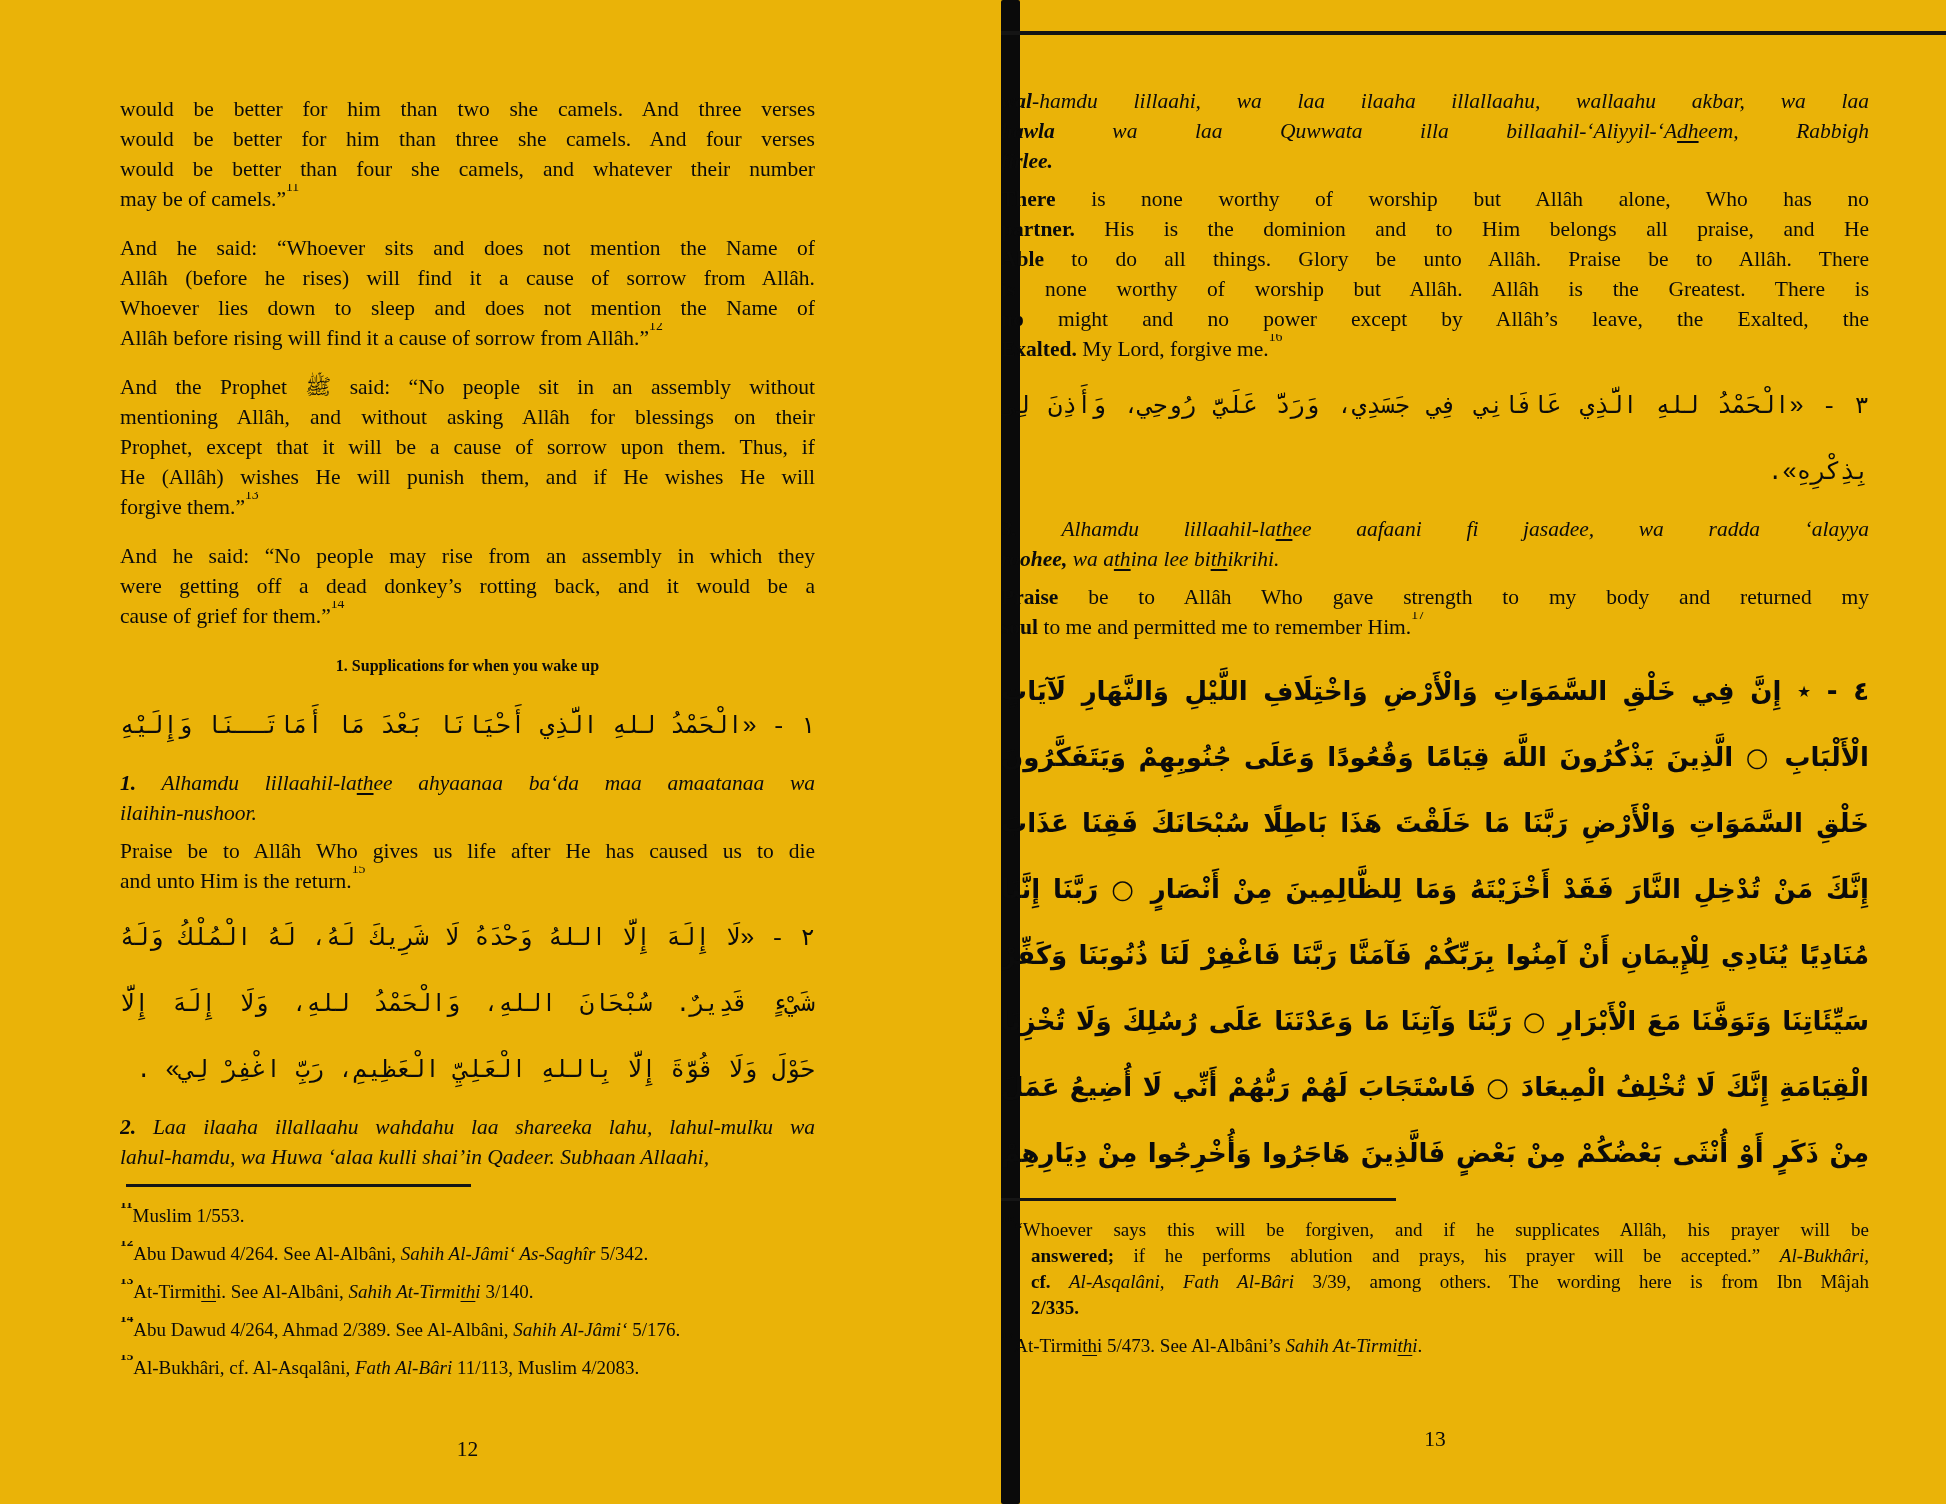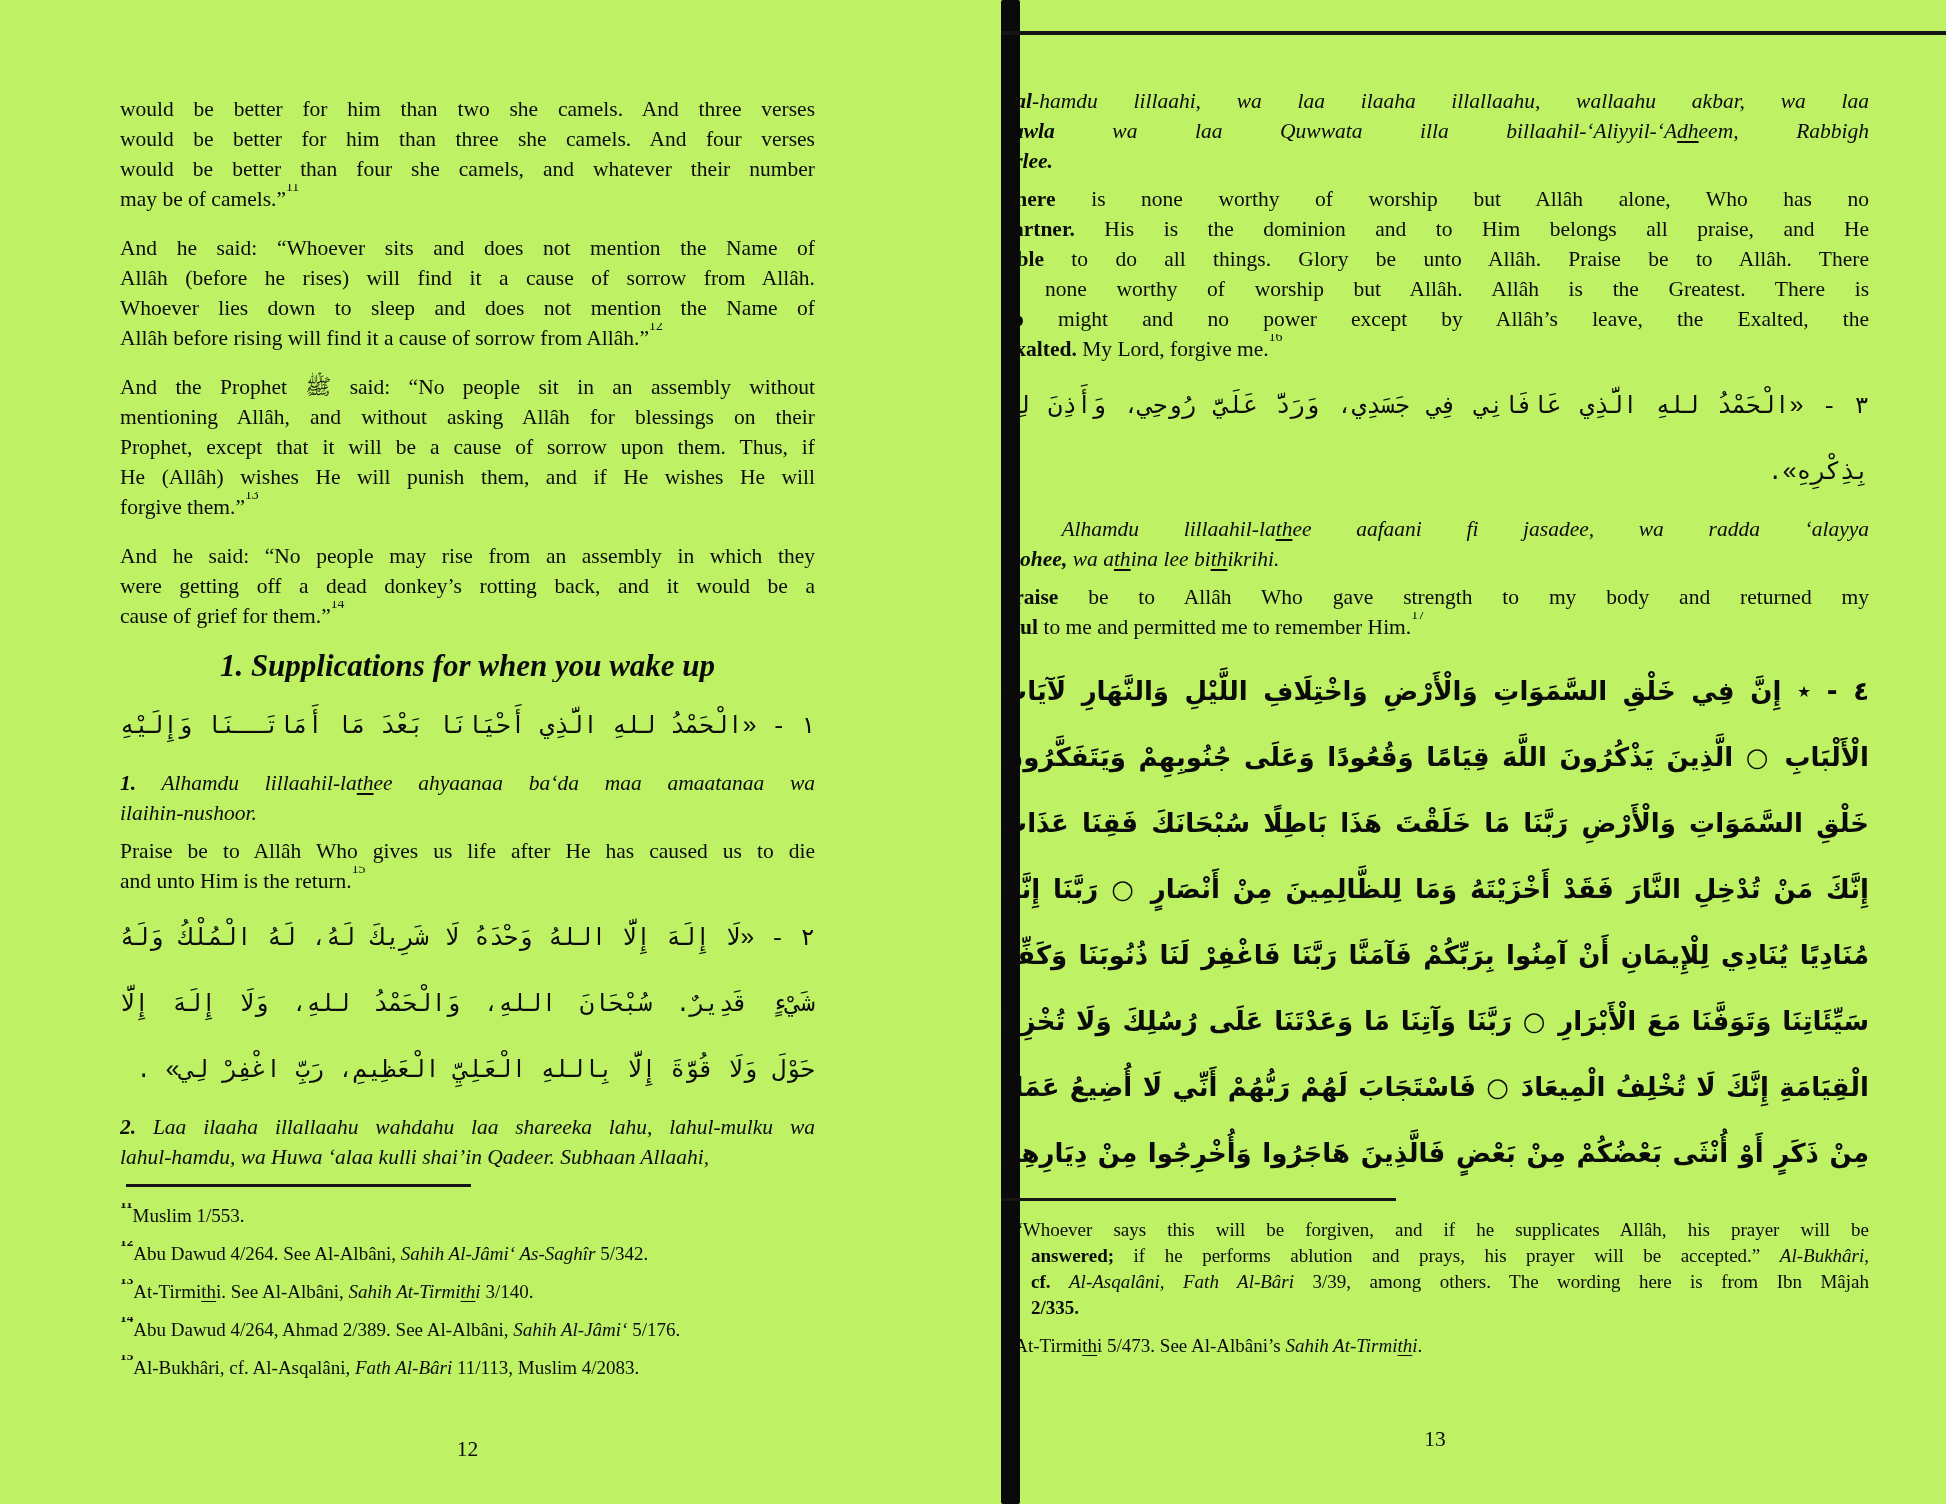--- a/index.html
+++ b/index.html
@@ -1,40 +1,40 @@
 <!DOCTYPE html>
 <html><head>
 <meta charset="utf-8">
 <style>
   html,body{margin:0;padding:0;}
   body{width:1946px;height:1504px;position:relative;background:#ffffff;overflow:hidden;
        font-family:"Liberation Serif",serif;color:#0b0b0b;}
-  .canvas{position:absolute;inset:0;background:#bef264;}
+  .canvas{position:absolute;inset:0;background:#eab308;}
 
   
   .gutter{position:absolute;left:1001px;top:0;width:19px;height:1504px;background:#0a0a0a;border-radius:2px;}
   .edge-line{position:absolute;left:1001px;top:31px;width:945px;height:4px;background:#141414;}
 
   .page{position:absolute;}
   .page-left{left:120px;top:60px;width:695px;height:1420px;padding-top:0;}
   .page-right{left:1001px;top:52px;width:868px;height:1430px;}
   .content{padding-top:34px;}
 
   .line{text-align:justify;text-align-last:justify;overflow:hidden;}
   .line.last{text-align-last:left;}
 
   .block{margin-bottom:19px;}
   .body .line,.translation .line,.translit .line{font-size:21.5px;line-height:30px;height:30px;}
   .translit{font-style:italic;}
   .translation{margin-bottom:10px;}
   .translit{margin-bottom:8px;}
 
   .heading{margin:18px 0 12px;}
-  .heading .line{font-weight:bold;font-size:31px;line-height:32px;height:32px;
-                 text-align:center;text-align-last:center;font-style:italic;}
+  .heading .line{font-weight:bold;font-size:16px;line-height:32px;height:32px;
+                 text-align:center;text-align-last:center;}
 
   .arabic{direction:rtl;margin-bottom:8px;}
   .arabic .line{font-family:Liberation Mono, monospace;font-size:24px;line-height:66px;height:66px;}
   .arabic .line.last{text-align-last:right;}
 
   .quran{direction:rtl;margin-top:16px;margin-bottom:0;}
   .quran .line{font-family:"DejaVu Sans",sans-serif;font-weight:bold;font-size:26px;
                line-height:66px;height:66px;text-align-last:justify;}
 
   sup{font-size:64%;line-height:0;position:relative;top:-0.5em;}

